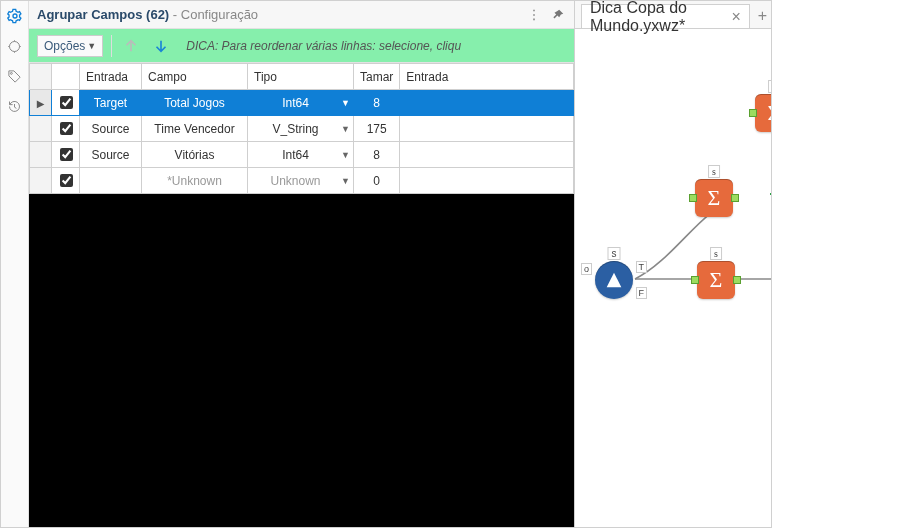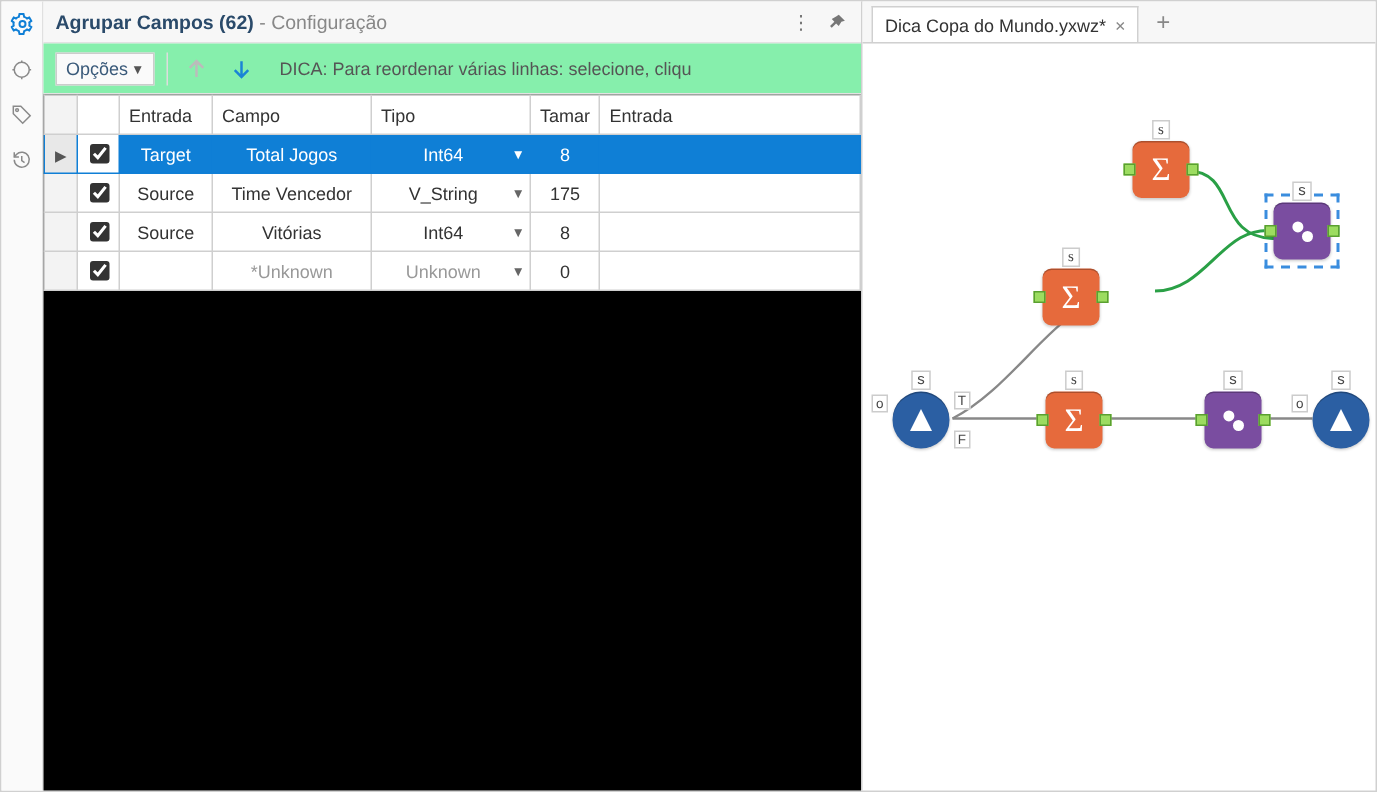--- a/index.html
+++ b/index.html
@@ -1,33 +1,33 @@
 <!DOCTYPE html>
 <html><head>
 <meta charset="utf-8">
 <style>
   * { box-sizing: border-box; }
   html, body { margin:0; padding:0; font-family: "Segoe UI", Arial, sans-serif; font-size:12px; color:#333; background:#fff; }
-  .root { display:flex; width:918px; height:528px; border:1px solid #d0d0d0; }
+  .root { display:flex; width:772px; height:528px; border:1px solid #d0d0d0; }
   .side-icons { width:28px; background:#fafafa; border-right:1px solid #e0e0e0; display:flex; flex-direction:column; align-items:center; padding-top:6px; gap:12px; }
   .side-icons .ic { width:18px; height:18px; display:flex; align-items:center; justify-content:center; color:#6a6a6a; }
   .side-icons .ic.active svg { stroke:#0f7fd6; fill:none; }
   .config-panel { width:546px; display:flex; flex-direction:column; border-right:1px solid #d0d0d0; }
   .panel-header { height:28px; display:flex; align-items:center; justify-content:space-between; padding:0 8px; background:#f7f7f7; border-bottom:1px solid #e2e2e2; font-size:13px; }
   .panel-header .title b { font-weight:600; color:#2a4a6a; }
   .panel-header .title .sub { color:#888; }
   .panel-header .hbtns { display:flex; gap:8px; color:#777; }
   .panel-header .hbtn { width:16px; height:16px; display:flex; align-items:center; justify-content:center; cursor:pointer; }
   .toolbar { height:34px; display:flex; align-items:center; padding:0 8px; border-bottom:1px solid #e2e2e2; gap:8px; background:#86efac; }
   .opcoes { display:flex; align-items:center; gap:2px; padding:3px 6px; border:1px solid #ccc; background:#fafafa; cursor:pointer; font-size:12px; color:#3a5a7a; }
   .opcoes .caret { font-size:9px; color:#555; }
   .toolbar .sep { width:1px; height:22px; background:#ddd; }
   .arrow-btn { width:22px; height:22px; display:flex; align-items:center; justify-content:center; color:#aaa; cursor:pointer; }
   .arrow-btn.act { color:#1a84d6; }
-  .hint { flex:1; color:#555; white-space:nowrap; overflow:hidden; padding-left:6px; font-size:12px; }
+  .hint { flex:1; color:#555; white-space:nowrap; overflow:hidden; padding-left:6px; font-size:12px;font-style:italic; }
   .grid-wrap { flex:1; background:#000000; padding:0; overflow:hidden; }
   .grid { background:#fff; border-collapse:collapse; width:100%; }
   .grid th, .grid td { border:1px solid #cfcfcf; padding:0; height:26px; font-size:12px; vertical-align:middle;text-align:center; }
   .grid th { background:#fff; font-weight:400; color:#333; text-align:left; padding:4px 6px; }
   .grid .rowhead { width:22px; background:#f3f3f3; text-align:center; }
   .grid .chkcell { width:28px; text-align:center; }
   .grid .chkcell input { transform:scale(1); accent-color:#333; }
   .grid .txtcell { padding:4px 6px; }
   .grid .typecell { position:relative; padding:4px 16px 4px 6px; }
   .grid .typecell .dd { position:absolute; right:3px; top:50%; transform:translateY(-50%); font-size:9px; color:#666; }
@@ -35,21 +35,21 @@
   .grid tr.sel .rowhead { background:#e8e8e8; color:#333; }
   .grid tr.sel .dd { color:#fff; }
   .grid tr.sel .chkcell { background:#fff; }
   .grid tr.sel .chkcell input{ accent-color:#333; }
   .grid tr.sel .rowhead::before { content:"▶"; font-size:10px; color:#555; }
   .grid tr.unk td.txtcell.campo, .grid tr.unk td.typecell { color:#999; }
   .col-entrada{width:62px;} .col-campo{width:106px;} .col-tipo{width:106px;} .col-tam{width:44px;} .col-ren{flex:1;}
 
   .canvas { flex:1; position:relative; display:flex; flex-direction:column; }
   .tabbar { height:28px; display:flex; align-items:flex-end; border-bottom:1px solid #d0d0d0; padding-left:6px; gap:4px; background:#f7f7f7; }
-  .tab { height:24px; display:flex; align-items:center; gap:6px; padding:0 8px; border:1px solid #d0d0d0; border-bottom:none; background:#fff; font-size:12px; color:#333; cursor:pointer; }
+  .tab { height:24px; display:flex; align-items:center; gap:6px; padding:0 8px; border:1px solid #d0d0d0; border-bottom:none; background:#fff; font-size:16px; color:#333; cursor:pointer; }
   .tab .x { color:#888; cursor:pointer; }
   .addtab { width:24px; height:24px; display:flex; align-items:center; justify-content:center; color:#888; font-size:16px; cursor:pointer; }
   .flow { flex:1; position:relative; overflow:hidden; }
   svg.wires { position:absolute; inset:0; width:100%; height:100%; }
   .tool { position:absolute; width:38px; height:38px; border-radius:6px; display:flex; align-items:center; justify-content:center; box-shadow:0 1px 0 rgba(0,0,0,.25) inset, 0 1px 2px rgba(0,0,0,.2); }
   .tool.sigma { background:#e66a3c; color:#fff; font-family:"Times New Roman",serif; font-size:22px; }
   .tool.gears { background:#7a4da0; color:#fff; }
   .tool.delta { background:#2b5fa3; color:#fff; border-radius:50%; }
   .tool .dot { position:absolute; width:8px; height:8px; background:#9cdc60; border:1px solid #5aa030; }
   .tool .dot.l{ left:-6px; top:50%; transform:translateY(-50%);}

